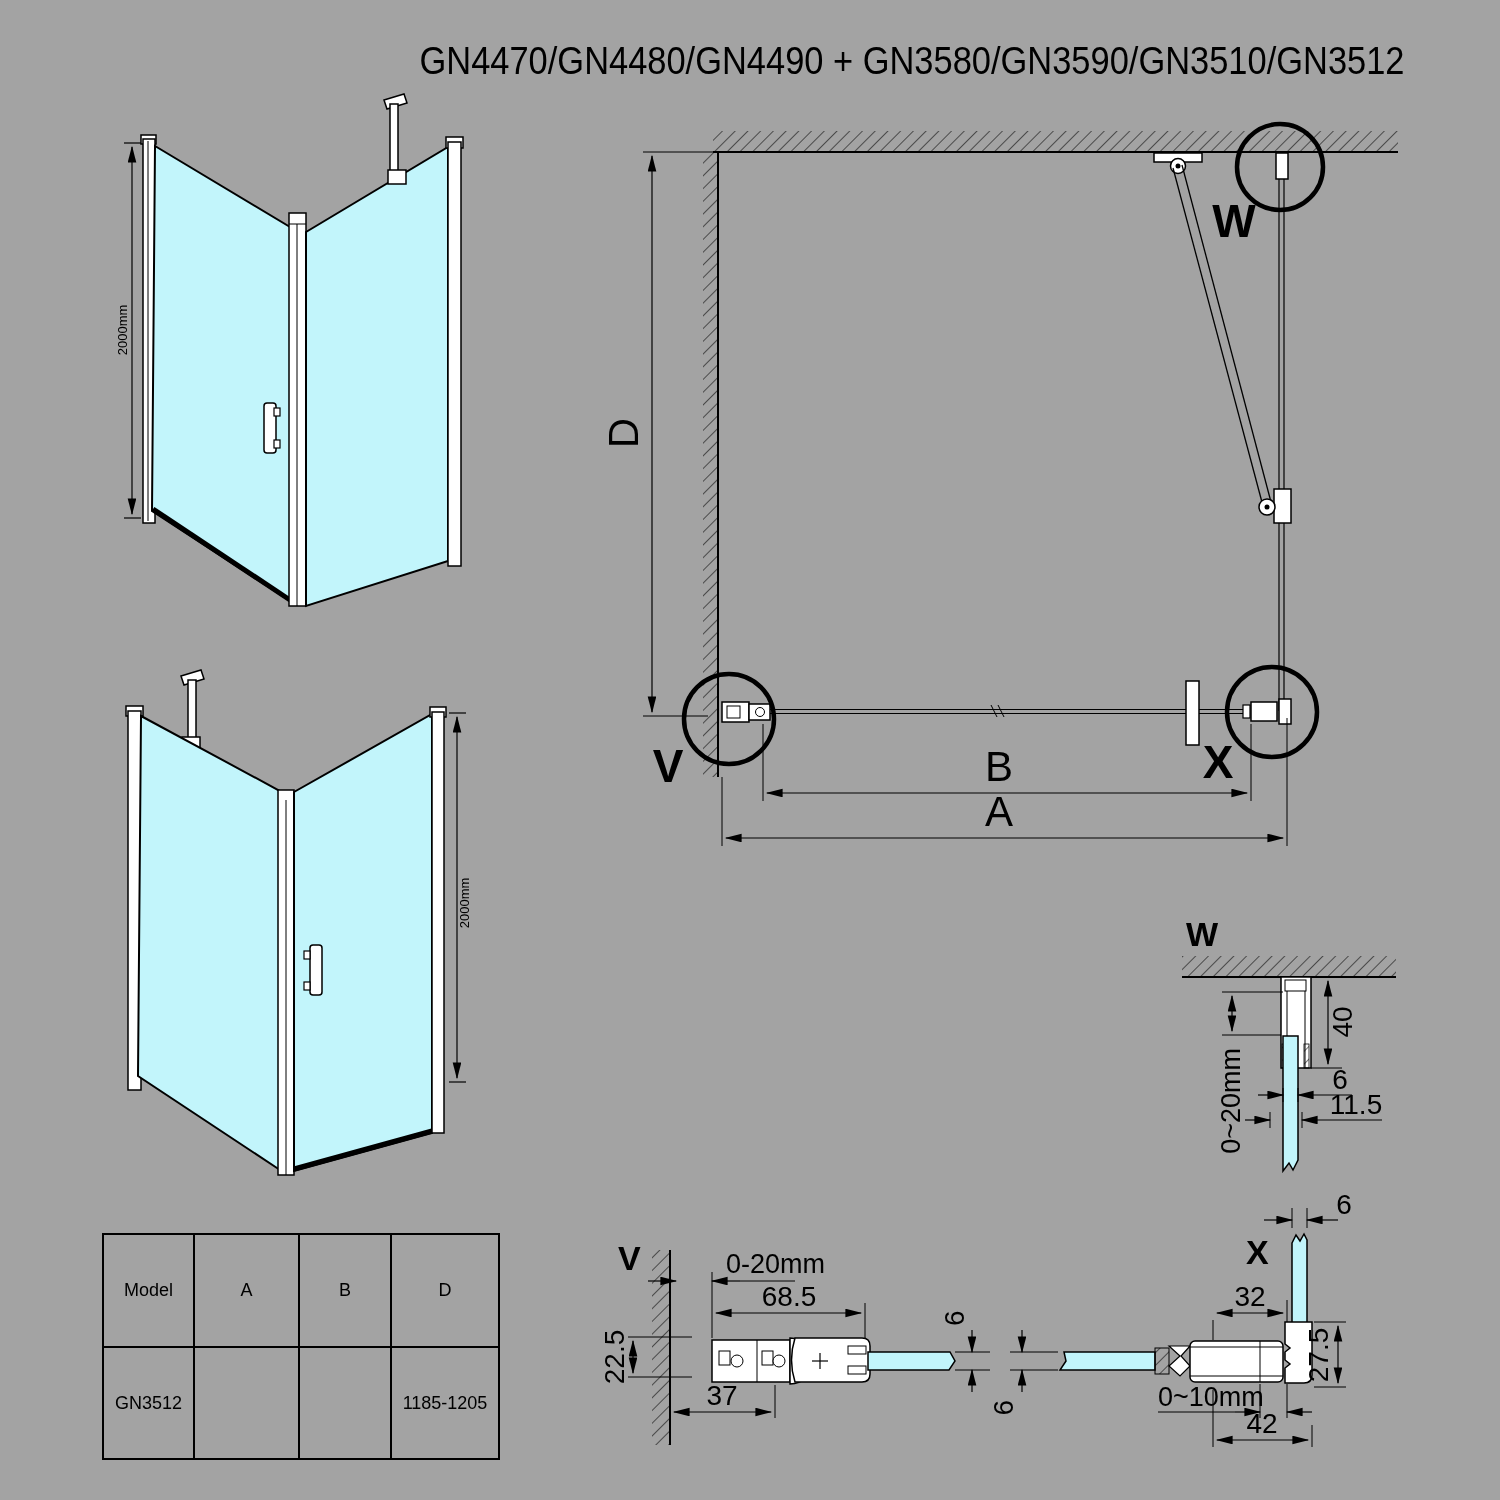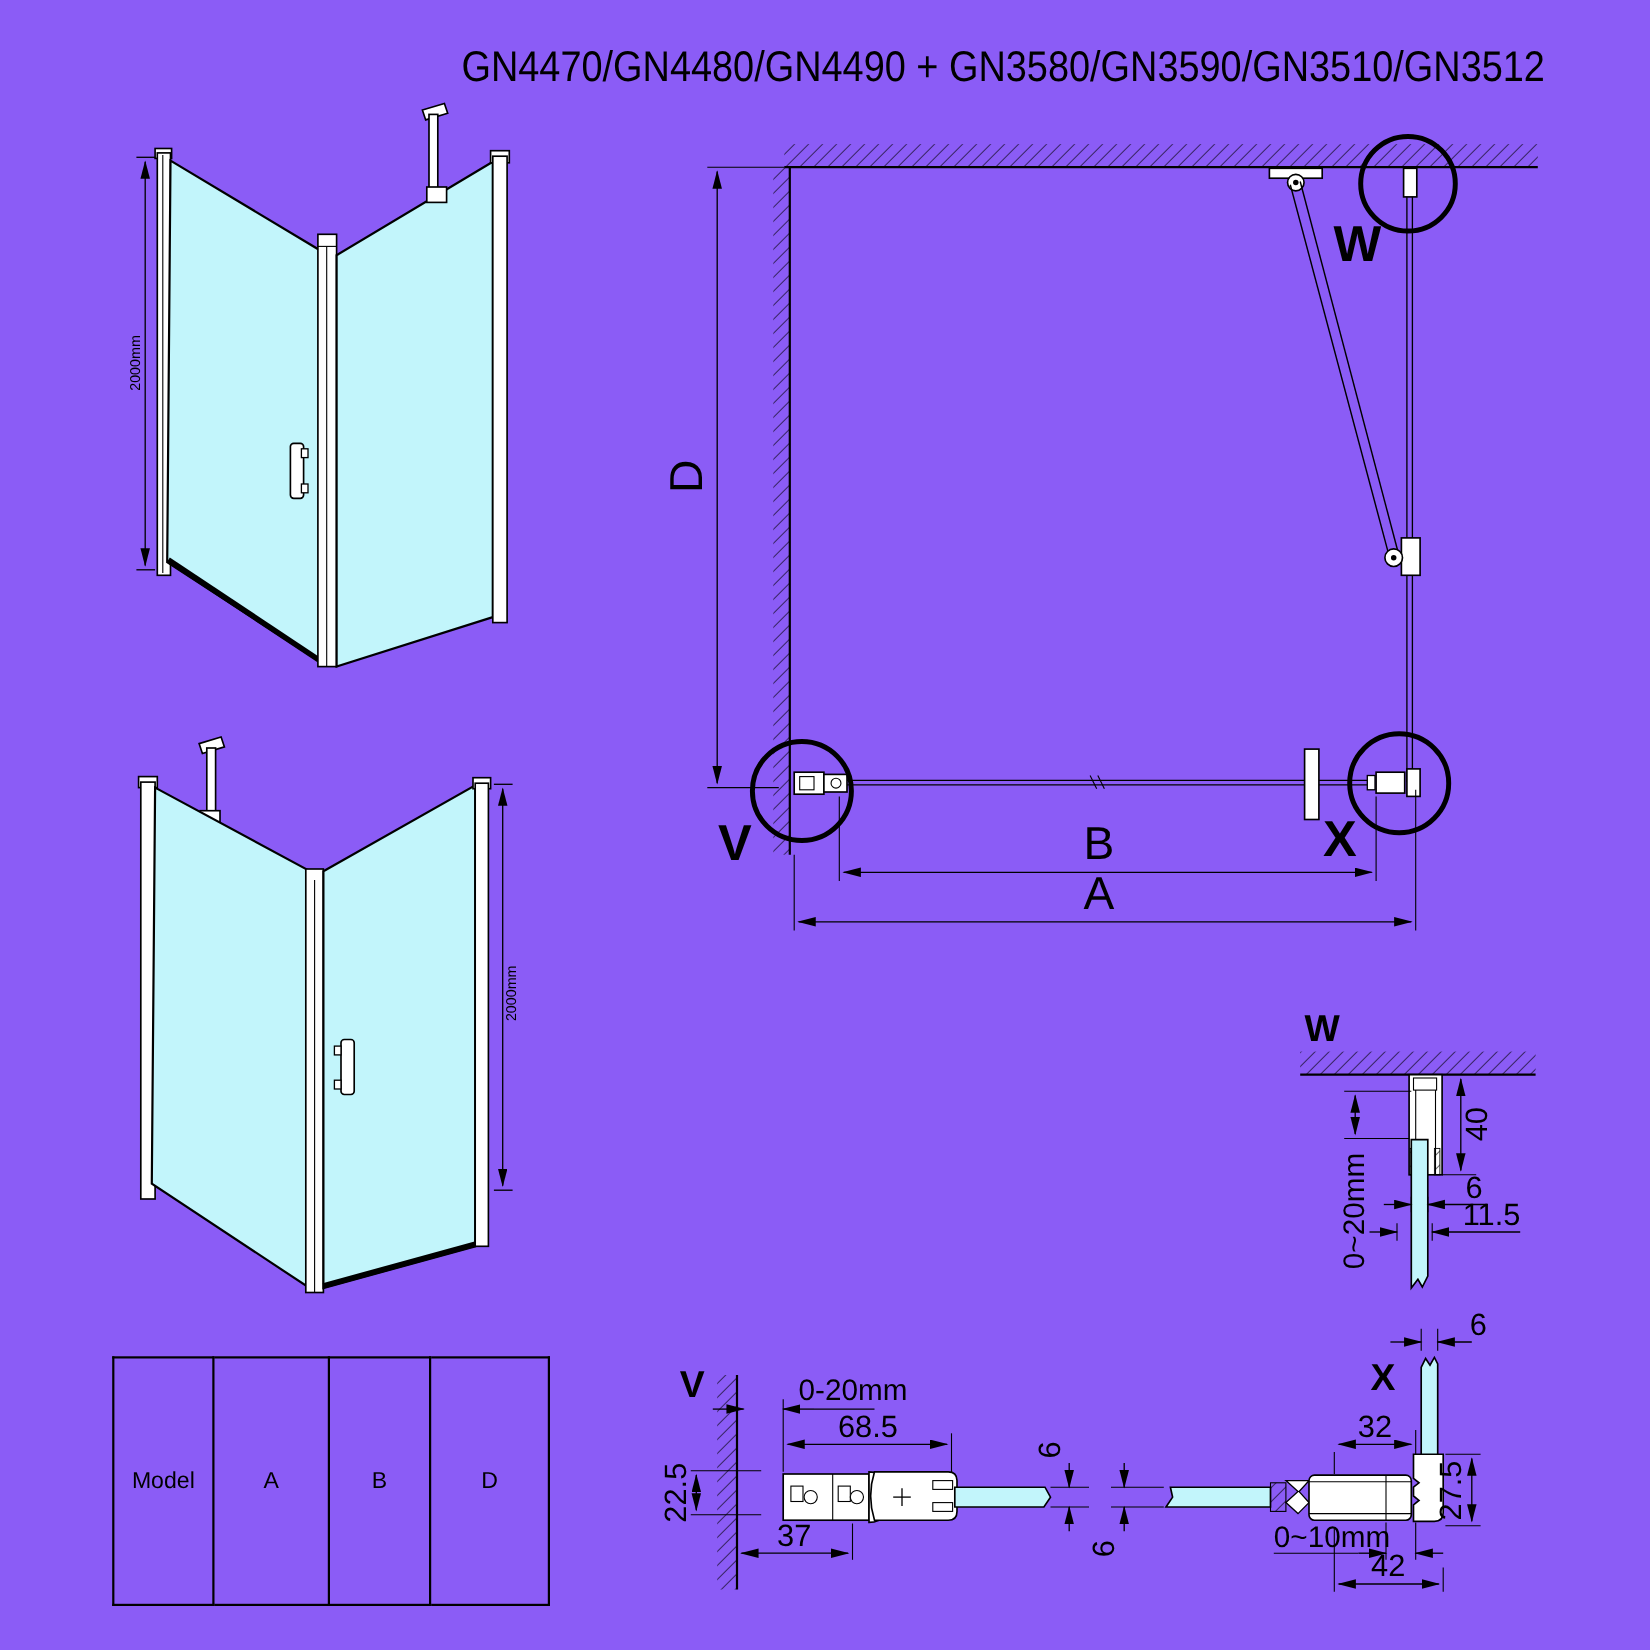--- a/index.html
+++ b/index.html
@@ -1,29 +1,29 @@
 <!DOCTYPE html>
 <html><head>
 <meta charset="utf-8">
 <style>
   html,body{margin:0;padding:0;background:#fff;}
-  .page{position:relative;width:1500px;height:1500px;background:#8b5cf6;
+  .page{position:relative;width:1500px;height:1500px;background:#a3a3a3;
         font-family:"Liberation Sans", sans-serif;}
   svg text{font-family:"Liberation Sans", sans-serif;fill:#000;}
   .dimtxt{font-size:27px;}
   .numtxt{font-size:28px;}
   .biglbl{font-size:42px;}
   .boldlbl{font-size:46px;font-weight:bold;}
   .detlbl{font-size:34px;font-weight:bold;}
   .tinytxt{font-size:13px;}
   .titletxt{font-size:39px;}
   
   .spec-table{position:absolute;left:102px;top:1233px;width:396px;height:227px;
               border-collapse:collapse;table-layout:fixed;}
-  .spec-table th,.spec-table td{border:2px solid #000;font-size:21px;font-weight:normal;
+  .spec-table th,.spec-table td{border:2px solid #000;font-size:18px;font-weight:normal;
               text-align:center;vertical-align:middle;padding:0;line-height:1;}
   .ln{stroke:#000;fill:none;}
   .fw{fill:#fff;stroke:#000;}
   .glass{stroke:#000;}
 </style>
 </head>
 <body>
 
 <div class="page">
 
@@ -324,16 +324,22 @@
         <col style="width:92px">
         <col style="width:108px">
       </colgroup>
   <tbody>
         <tr>
     <th>Model</th>
     <th>A</th>
     <th>B</th>
     <th>D</th>
   </tr>
+  <tr>
+    <td>GN3512</td>
+    <td></td>
+    <td></td>
+    <td>1185-1205</td>
+  </tr>
 </tbody>
     </table>
 
 </div>
 
 </body></html>

